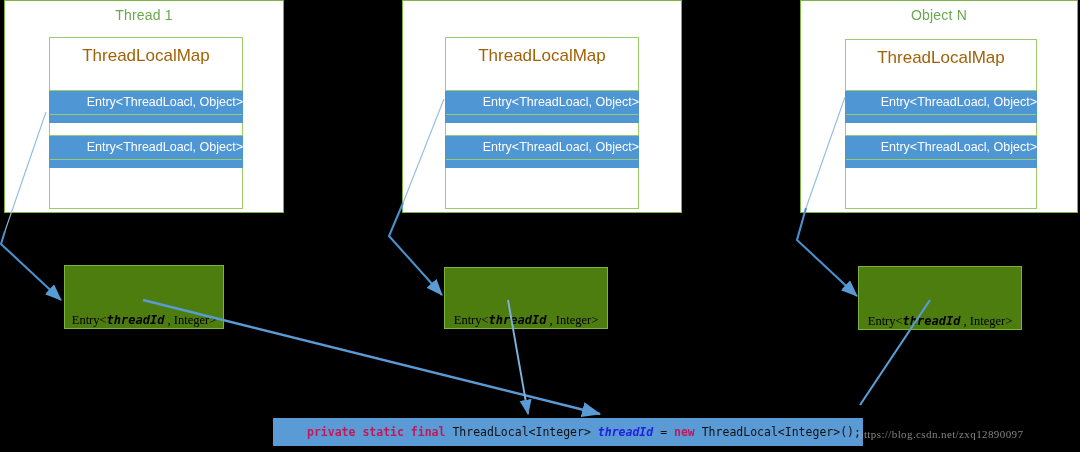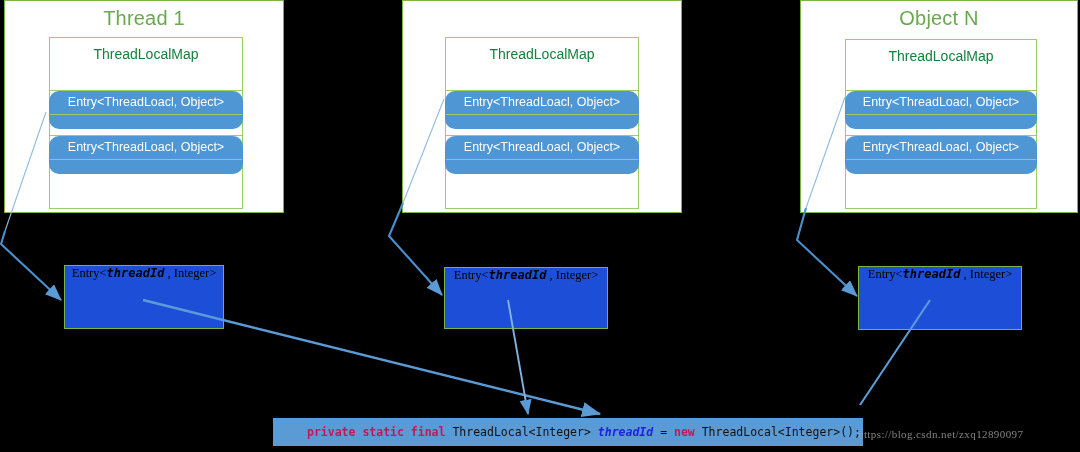--- a/index.html
+++ b/index.html
@@ -25,70 +25,69 @@
     border: 1.5px solid #7cb342;
     box-sizing: border-box;
   }
   .thread-title {
     position: absolute;
     top: 6px;
     left: 0;
     right: 0;
     text-align: center;
     color: #6aa84f;
-    font-size: 20px;
+    font-size: 14px;
     letter-spacing: 0.2px;
   }
 
   
   .tlm-box {
     position: absolute;
     background: #ffffff;
     border: 1px solid #9ccc65;
     box-sizing: border-box;
   }
   .tlm-title {
     position: absolute;
     top: 8px;
     left: 0;
     right: 0;
     text-align: center;
-    color: #15803d;
-    font-size: 14px;
+    color: #a16207;
+    font-size: 17px;
   }
   .tlm-row {
     position: absolute;
     left: -1px;
     right: -1px;
-    height: 38px;
+    height: 32px;
     background: #4f96d4;
     color: #ffffff;
     font-size: 12.5px;
     line-height: 22px;
-    text-align: center;
-    box-sizing: border-box;
-    white-space: nowrap;
-    border-radius: 10px;
+    text-align: right;
+    box-sizing: border-box;
+    white-space: nowrap;
   }
   .tlm-divider {
     position: absolute;
     left: 0;
     right: 0;
     height: 1px;
     background: #9ccc65;
   }
 
   
   .entry-box {
     position: absolute;
-    background: #1d4ed8;
+    background: #4d7c0f;
     border: 1.5px solid #7cb342;
     box-sizing: border-box;
     display: flex;
-    align-items: flex-start;
+    align-items: flex-end;
     justify-content: center;
   }
   .entry-text {
     font-family: "Liberation Serif", serif;
     font-size: 12.5px;
     color: #000000;
     white-space: nowrap;
   }
   .entry-text .id {
     font-family: "DejaVu Sans Mono", monospace;

